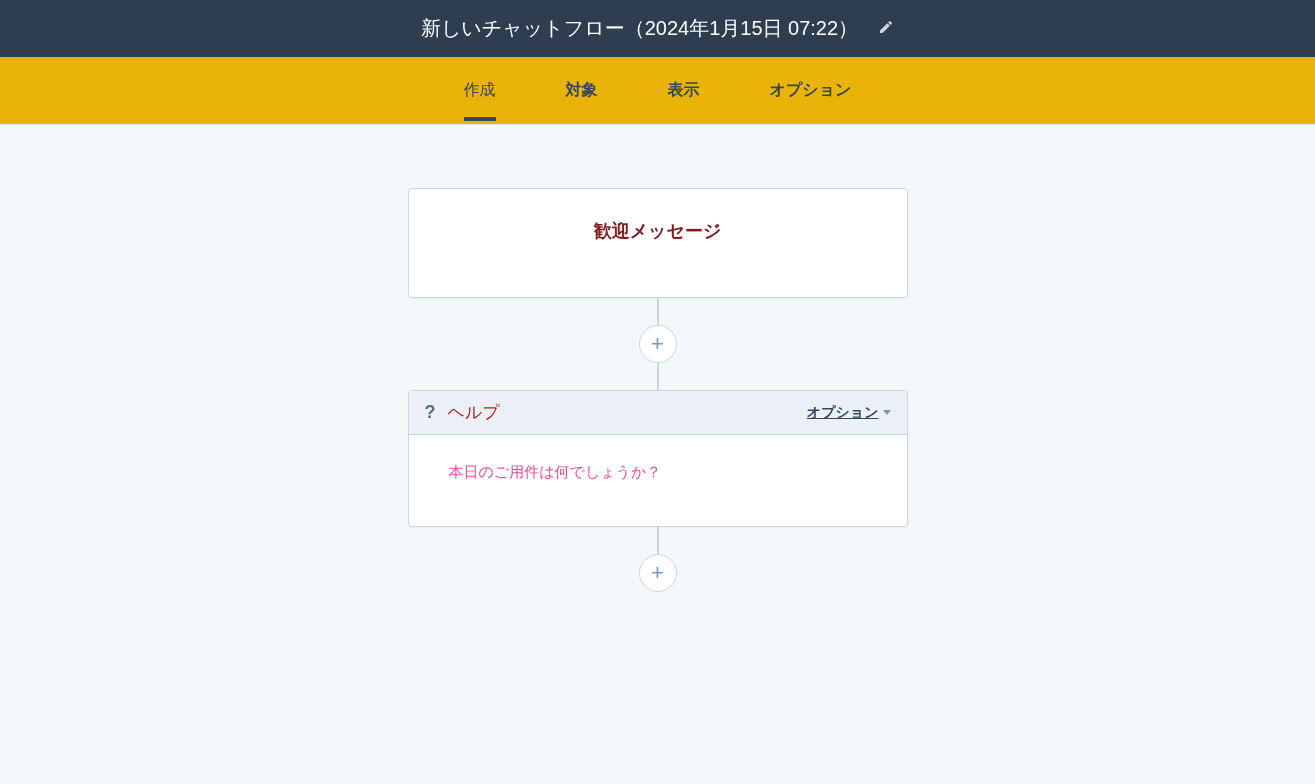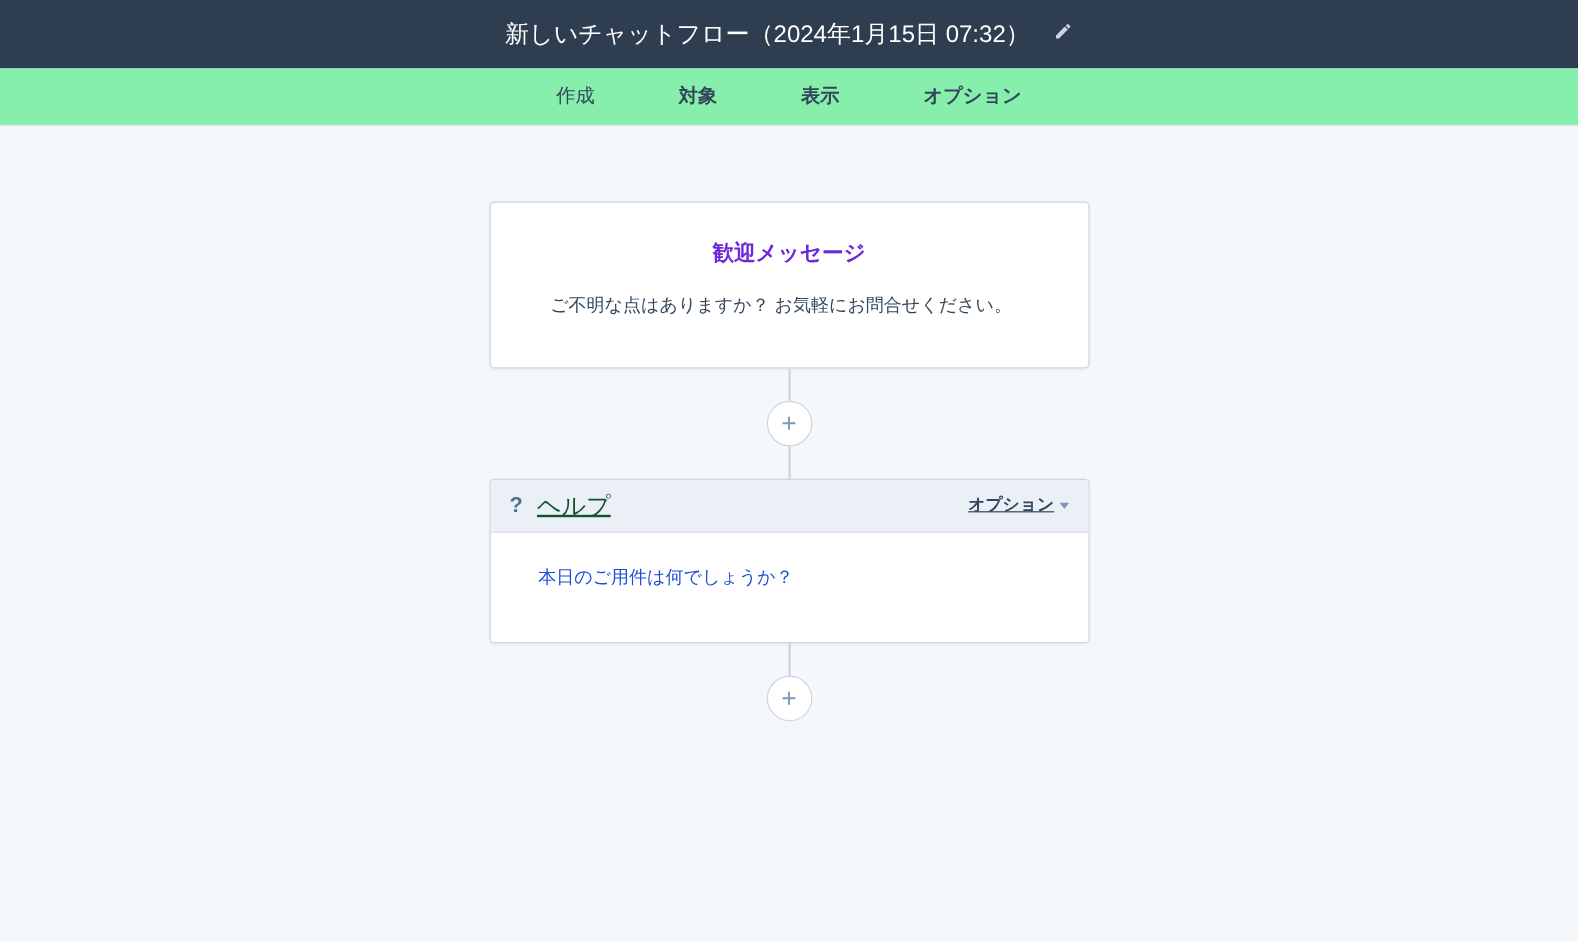--- a/index.html
+++ b/index.html
@@ -24,22 +24,22 @@
     font-size: 20px;
     font-weight: 400;
   }
   .edit-icon {
     width: 16px;
     height: 16px;
     cursor: pointer;
     fill: #cbd6e2;
   }
   .nav {
-    background: #86efac;
-    height: 48px;
+    background: #eab308;
+    height: 68px;
     display: flex;
     align-items: center;
     justify-content: center;
     gap: 70px;
     border-bottom: 1px solid #dfe3eb;
   }
   .nav-item {
     font-size: 16px;
     color: #33475b;
     cursor: pointer;
@@ -71,21 +71,21 @@
     border-radius: 4px;
     box-shadow: 0 1px 3px rgba(0,0,0,0.05);
   }
   .welcome-card {
     padding: 30px 30px 36px 30px;
     text-align: center;
   }
   .welcome-title {
     font-size: 18px;
     font-weight: 700;
-    color: #6d28d9;
+    color: #7f1d1d;
     margin-bottom: 18px;
   }
   .welcome-subtitle {
     font-size: 14px;
     color: #516f90;
     margin-bottom: 36px;
     line-height: 1.9;
   }
   .welcome-body {
     font-size: 15px;
@@ -126,71 +126,69 @@
     align-items: center;
     padding: 0 16px;
     gap: 12px;
   }
   .help-icon {
     font-size: 18px;
     color: #516f90;
     font-weight: 700;
   }
   .help-label {
-    font-size: 20px;
-    color: #14532d;
+    font-size: 17px;
+    color: #b91c1c;
     flex: 1;
-    text-decoration: underline;
   }
   .options-dd {
     font-size: 14px;
     font-weight: 700;
     color: #33475b;
     text-decoration: underline;
     cursor: pointer;
     display: flex;
     align-items: center;
     gap: 4px;
   }
   .caret {
     width: 0; height: 0;
     border-left: 4px solid transparent;
     border-right: 4px solid transparent;
     border-top: 5px solid #7c98b6;
   }
   .help-body {
     padding: 28px 40px 44px 40px;
     font-size: 15px;
-    color: #1d4ed8;
+    color: #ec4899;
   }
 </style>
 </head>
 <body>
 
 <div class="header">
-  <span class="header-title">新しいチャットフロー（2024年1月15日 07:32）</span>
+  <span class="header-title">新しいチャットフロー（2024年1月15日 07:22）</span>
   <span>
     <svg class="edit-icon" viewBox="0 0 24 24">
       <path d="M3 17.25V21h3.75L17.81 9.94l-3.75-3.75L3 17.25zM20.71 7.04a1 1 0 0 0 0-1.41l-2.34-2.34a1 1 0 0 0-1.41 0l-1.83 1.83 3.75 3.75 1.83-1.83z"></path>
     </svg>
   </span>
 </div>
 
 <div class="nav">
   <div class="nav-item active">作成</div>
   <div class="nav-item">対象</div>
   <div class="nav-item">表示</div>
   <div class="nav-item">オプション</div>
 </div>
 
 <div class="canvas">
 
   <div class="card welcome-card">
     <div class="welcome-title">歓迎メッセージ</div>
-    <div class="welcome-body">ご不明な点はありますか？ お気軽にお問合せください。</div>
   </div>
 
   <div class="connector"></div>
   <div class="plus-btn">
     <span>+</span>
   </div>
   <div class="connector"></div>
 
   <div class="card help-card">
     <div class="help-header">

